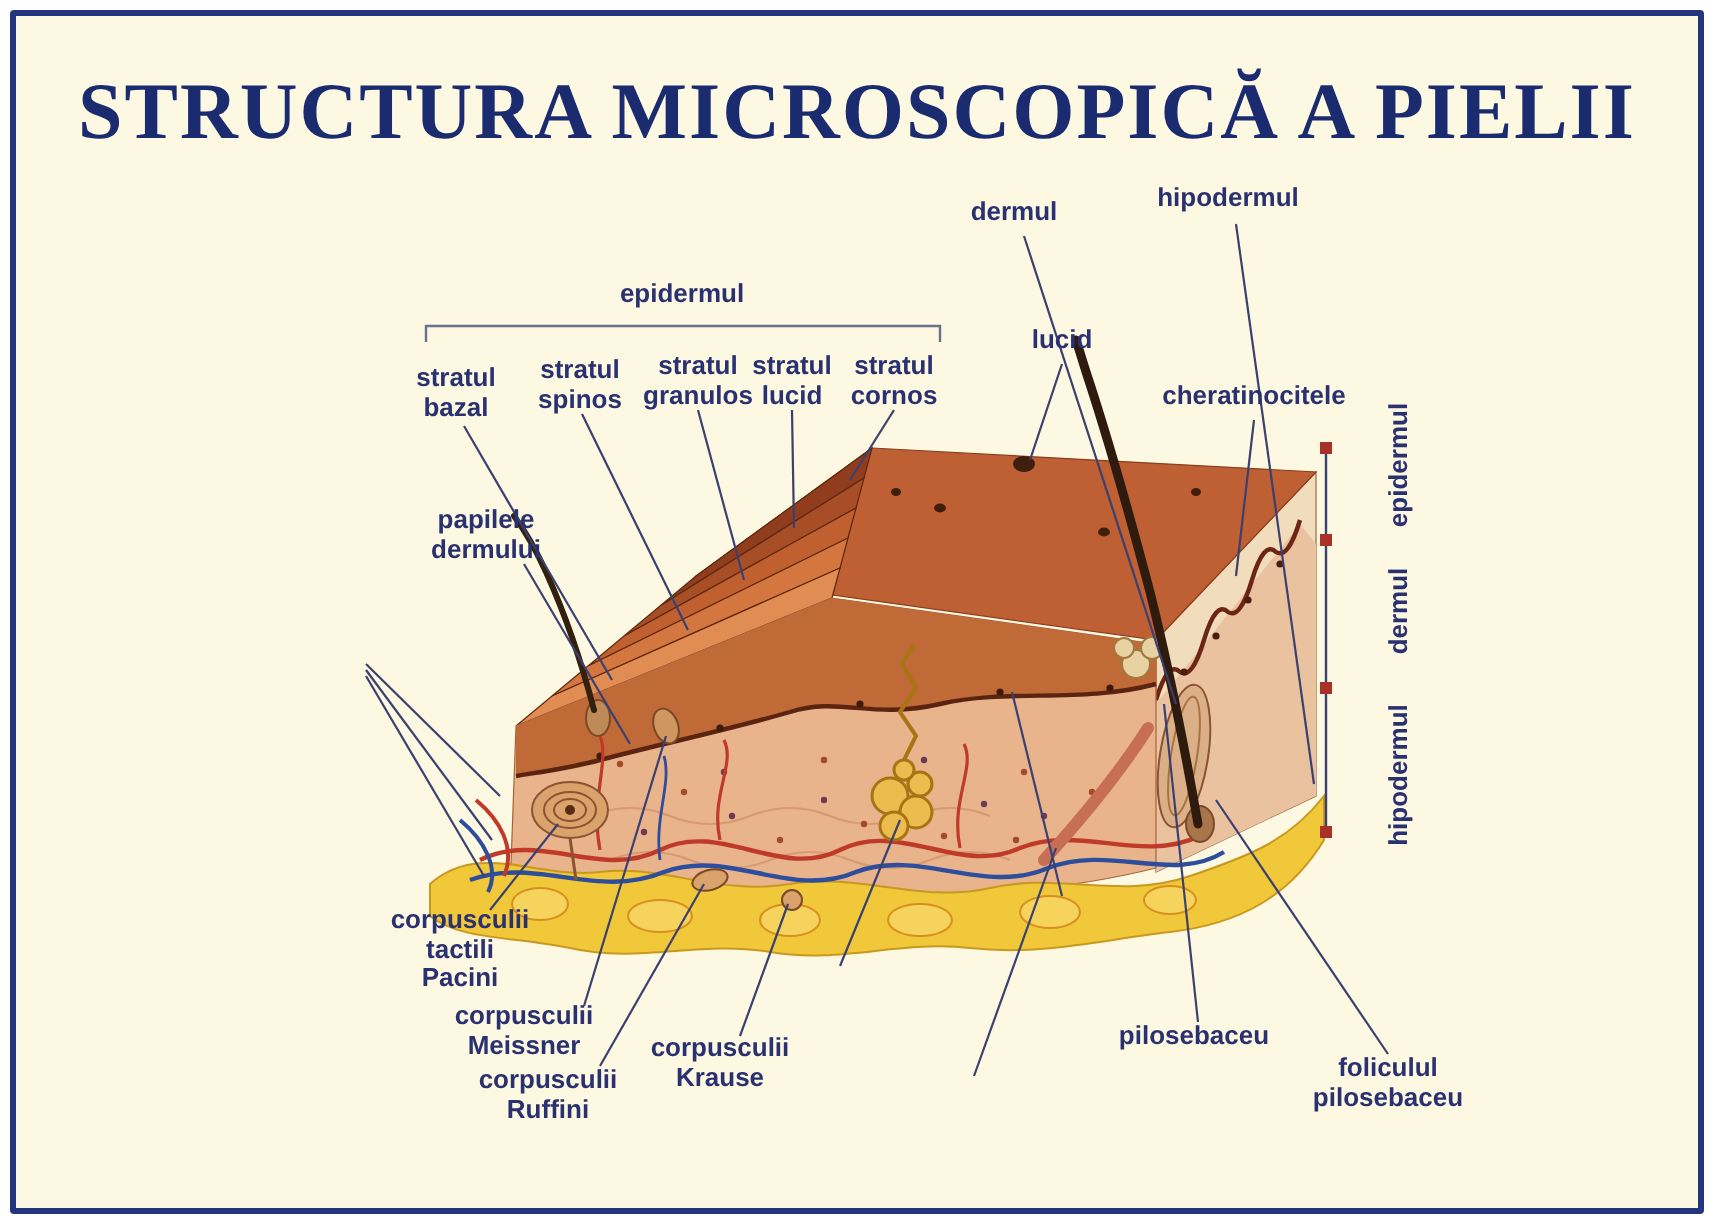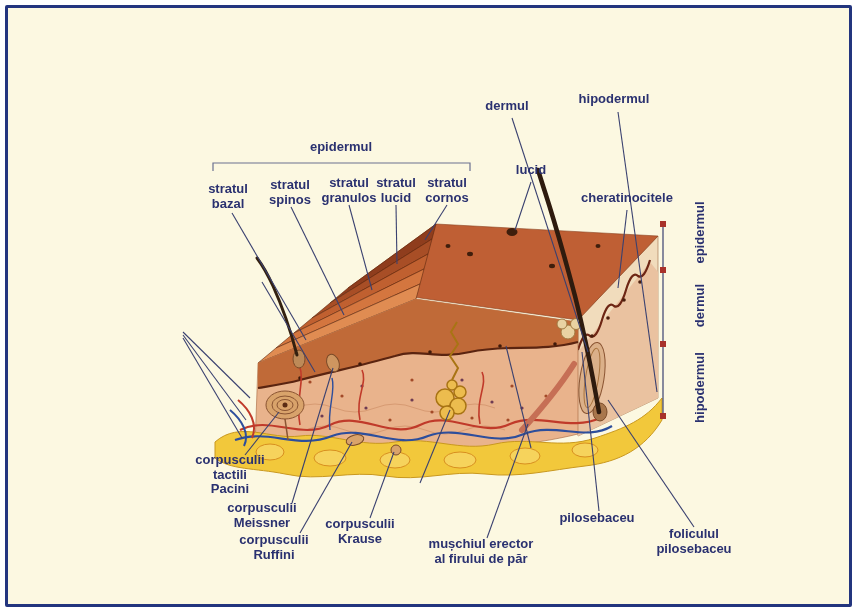--- a/index.html
+++ b/index.html
@@ -194,47 +194,48 @@
       <line x1="300" y1="533" x2="352" y2="442"></line>
       <line x1="370" y1="518" x2="394" y2="452"></line>
       <line x1="420" y1="483" x2="450" y2="410"></line>
       <line x1="487" y1="538" x2="528" y2="424"></line>
       <line x1="531" y1="448" x2="506" y2="346"></line>
       <line x1="599" y1="511" x2="582" y2="352"></line>
       <line x1="694" y1="527" x2="608" y2="400"></line>
     </g>
   </svg>
 
+  <h1 class="title">STRUCTURA MICROSCOPICĂ A PIELII</h1>
 
   <div class="lbl" style="left:472px;top:99px;width:70px">dermul</div>
   <div class="lbl" style="left:568px;top:92px;width:92px">hipodermul</div>
   <div class="lbl" style="left:296px;top:140px;width:90px">epidermul</div>
   <div class="lbl" style="left:194px;top:182px;width:68px">stratul
 bazal</div>
   <div class="lbl" style="left:256px;top:178px;width:68px">stratul
 spinos</div>
   <div class="lbl" style="left:309px;top:176px;width:80px">stratul
 granulos</div>
   <div class="lbl" style="left:366px;top:176px;width:60px">stratul
 lucid</div>
   <div class="lbl" style="left:412px;top:176px;width:70px">stratul
 cornos</div>
   <div class="lbl" style="left:503px;top:163px;width:56px">lucid</div>
   <div class="lbl" style="left:575px;top:191px;width:104px">cheratinocitele</div>
+  <div class="lbl" style="left:203px;top:253px;width:80px">papilele
+dermului</div>
   <div class="lbl" style="left:185px;top:453px;width:90px">corpusculii
 tactili
 Pacini</div>
   <div class="lbl" style="left:217px;top:501px;width:90px">corpusculii
 Meissner</div>
   <div class="lbl" style="left:229px;top:533px;width:90px">corpusculii
 Ruffini</div>
   <div class="lbl" style="left:315px;top:517px;width:90px">corpusculii
 Krause</div>
-  <div class="lbl" style="left:418px;top:537px;width:126px">mușchiul erector
-al firului de păr</div>
   <div class="lbl" style="left:550px;top:511px;width:94px">pilosebaceu</div>
   <div class="lbl" style="left:647px;top:527px;width:94px">foliculul
 pilosebaceu</div>
 
   <div class="vlbl" style="left:657px;top:225px;width:84px">epidermul</div>
   <div class="vlbl" style="left:657px;top:298px;width:84px">dermul</div>
   <div class="vlbl" style="left:651px;top:380px;width:96px">hipodermul</div>
 </div>
 
 </body></html>

